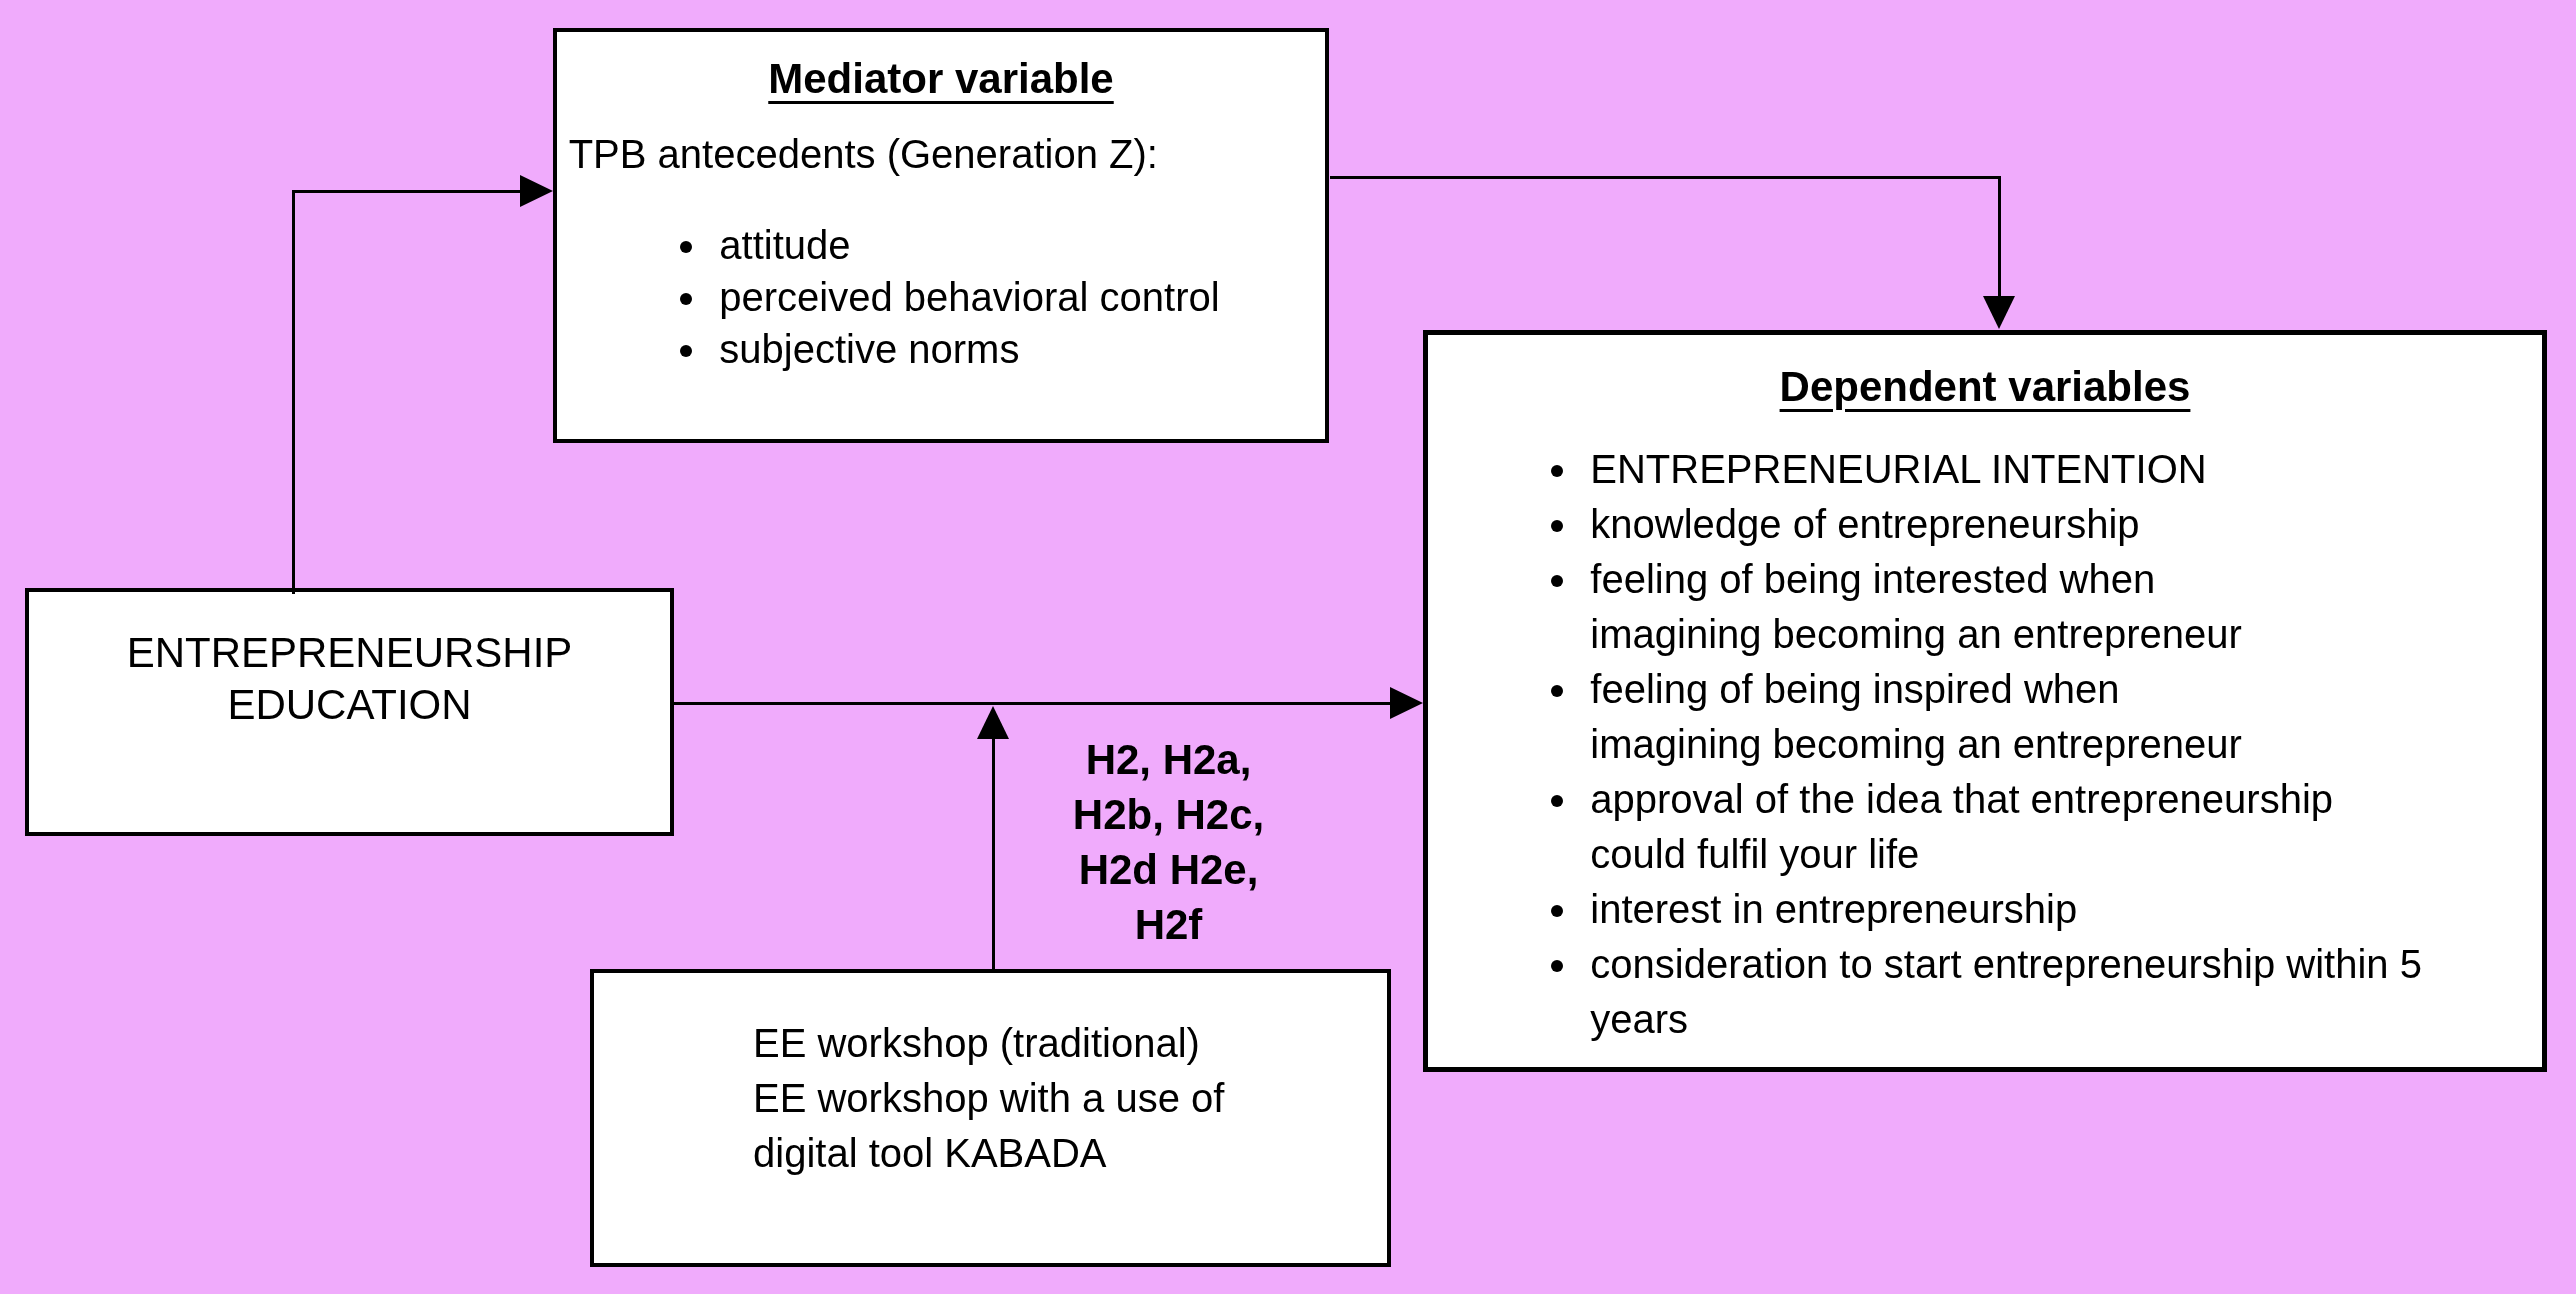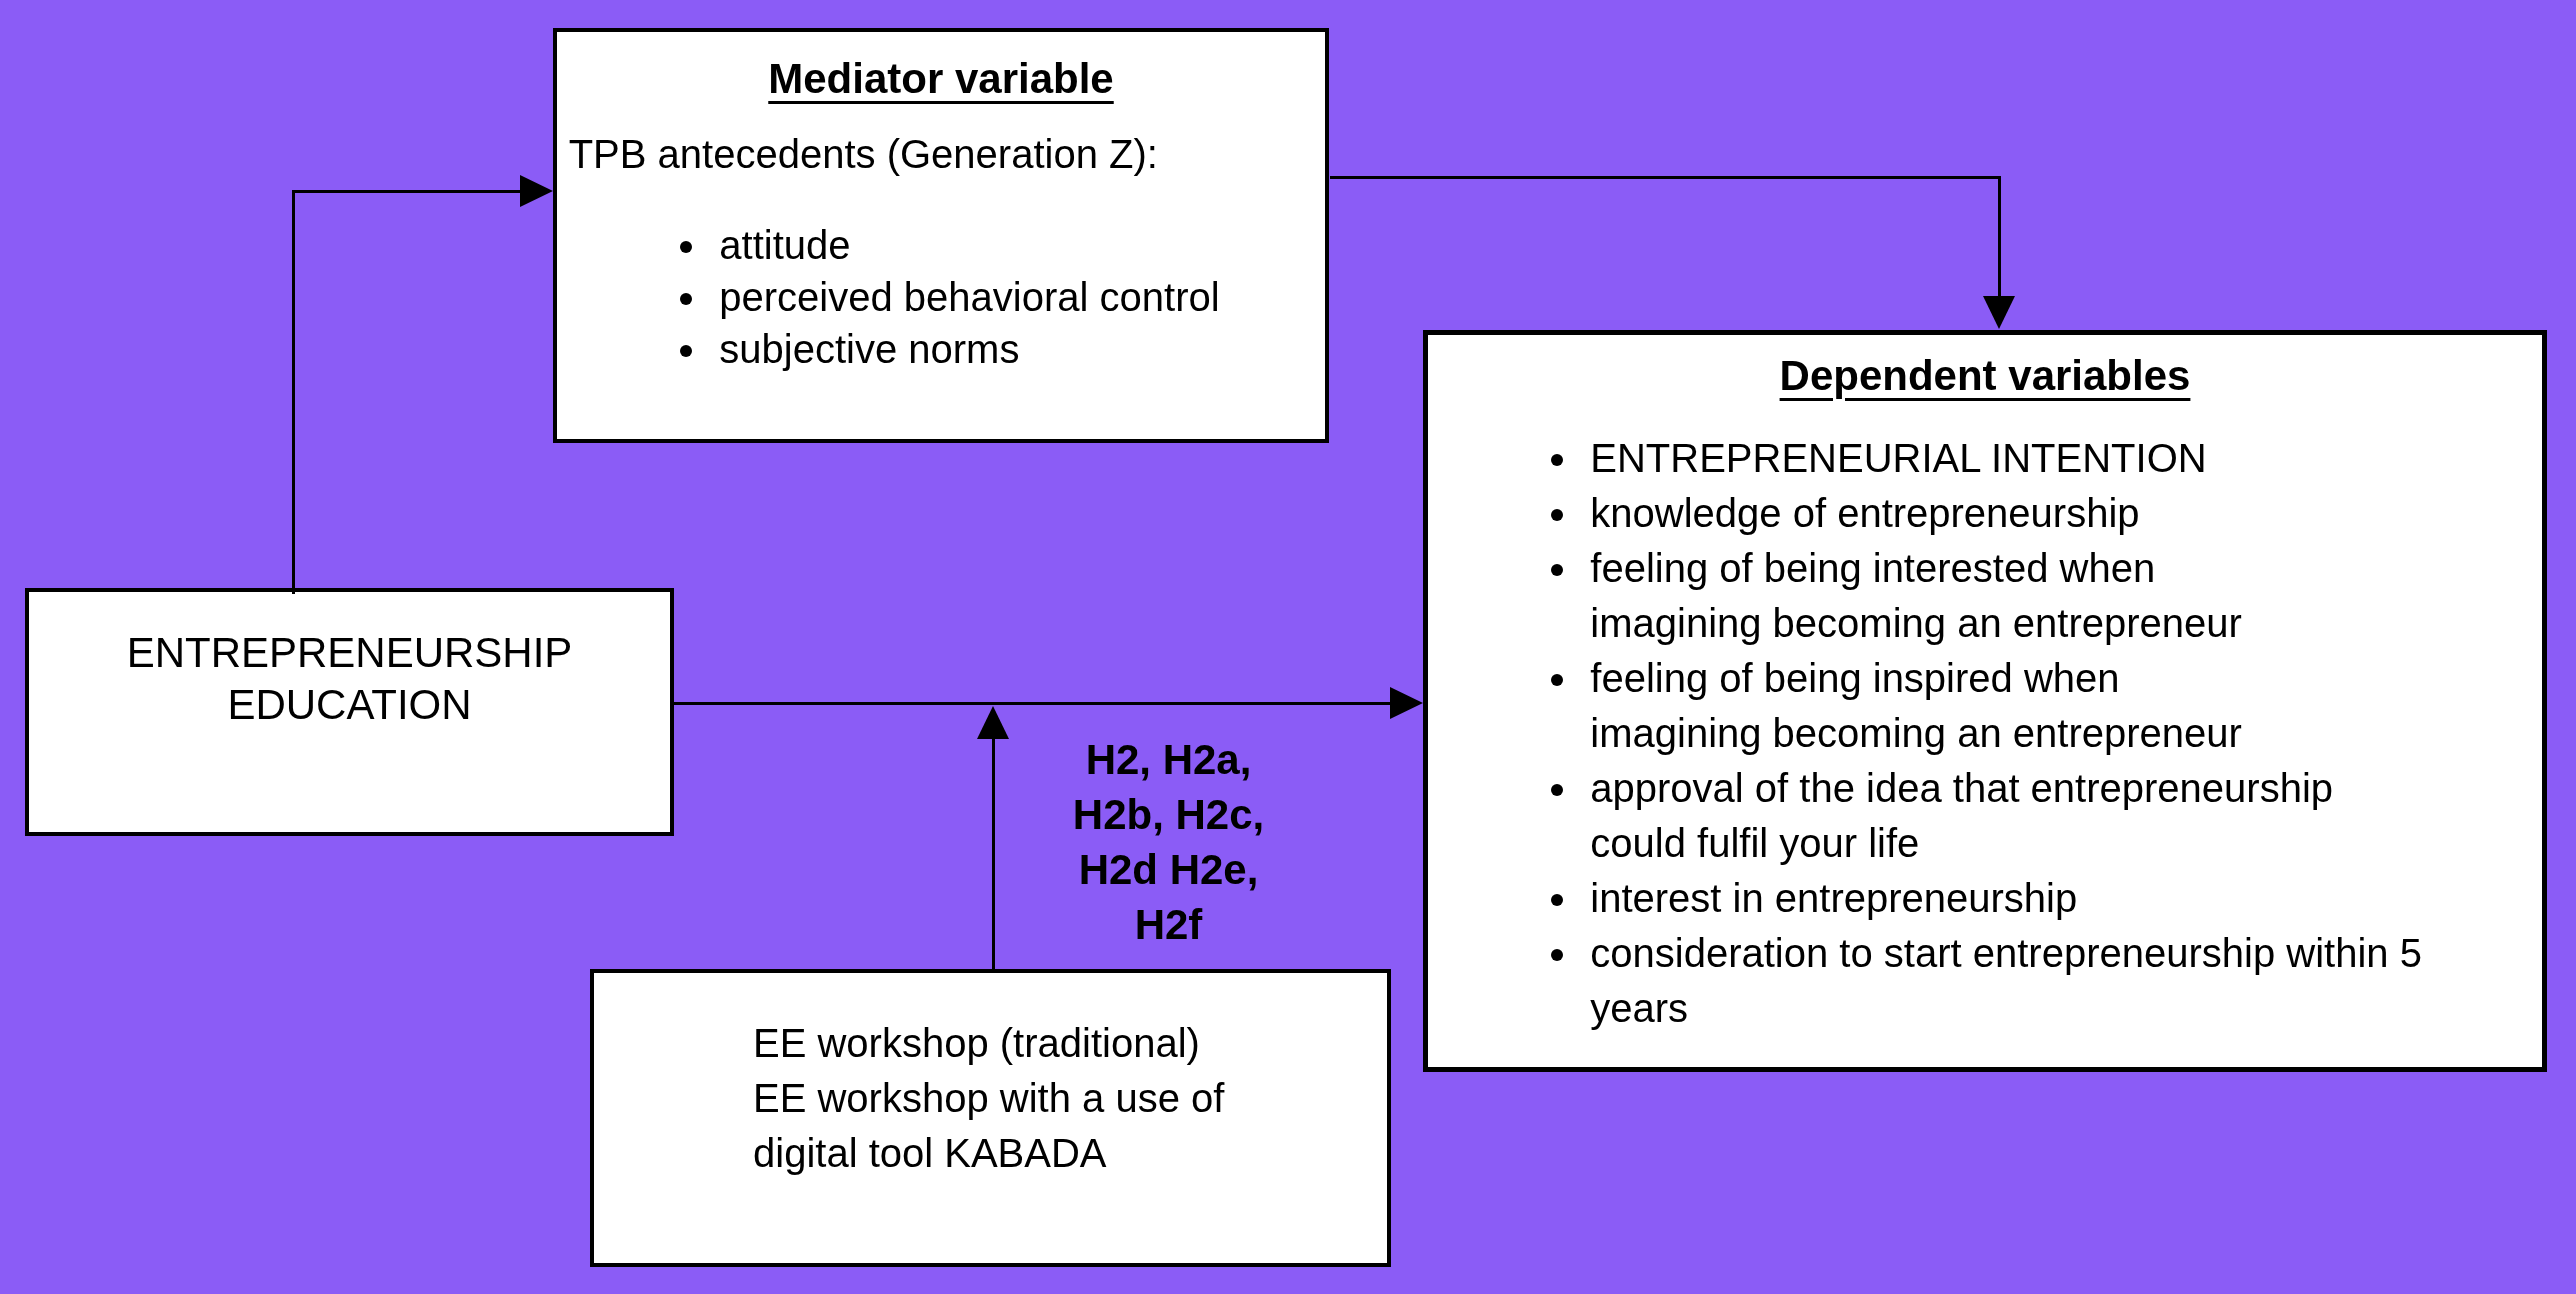--- a/index.html
+++ b/index.html
@@ -4,21 +4,21 @@
 <style>
   html, body {
     margin: 0;
     padding: 0;
     background: #ffffff;
   }
   .canvas {
     position: relative;
     width: 2576px;
     height: 1295px;
-    background: #8b5cf6;
+    background: #f0abfc;
     font-family: "Liberation Sans", sans-serif;
     color: #000000;
     overflow: hidden;
   }
   .box {
     position: absolute;
     background: #ffffff;
     border: 4.2px solid #000000;
     box-sizing: border-box;
   }
@@ -56,21 +56,21 @@
   .mediator .intro { margin: 25px 0 0 11.7px; font-size: 40px; line-height: 50px; }
   .mediator ul.bullets { margin-top: 40px; line-height: 52px; }
 
   
   .independent { left: 25px; top: 588px; width: 649px; height: 248px; }
   .independent .box-title { margin-top: 25px; }
   .independent .body-text { margin-top: 35px; text-align: center; font-size: 42px; }
 
   
   .dependent { left: 1423px; top: 330px; width: 1124px; height: 742px; border-width: 5px; }
-  .dependent .box-title { margin-top: 16px; }
+  .dependent .box-title { margin-top: 27px; }
   .dependent ul.bullets { margin-top: 30px; line-height: 55px; }
 
   
   .moderator { left: 590px; top: 969px; width: 801px; height: 298px; }
   .moderator .box-title { margin-top: 33px; }
   .moderator .body-text { margin: 43px 0 0 159px; line-height: 55px; }
 
   
   .line {
     position: absolute;

